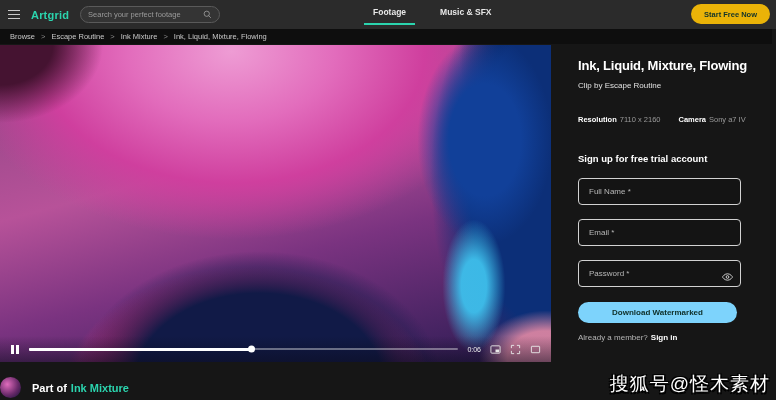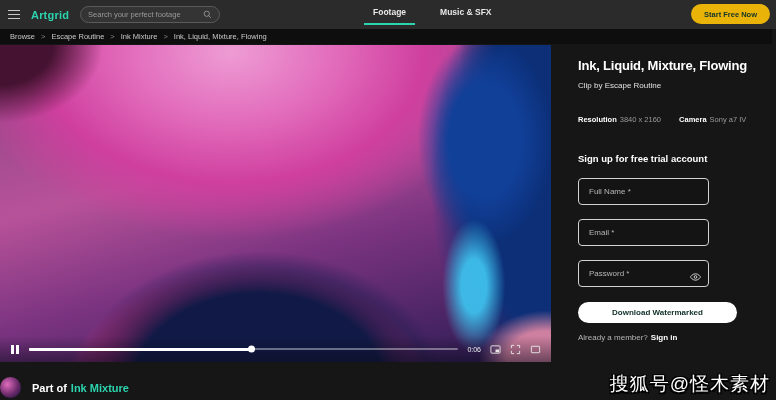--- a/index.html
+++ b/index.html
@@ -60,27 +60,27 @@
   .ctl-icon { width: 11px; height: 11px; cursor: pointer; display: flex; align-items: center; }
   .ctl-icon svg { width: 100%; height: 100%; stroke: #e8e8e8; fill: none; stroke-width: 2; }
   
   .panel { position: absolute; left: 578px; top: 58px; width: 176px; }
   .clip-title { font-size: 13px; font-weight: bold; letter-spacing: -.2px; white-space: nowrap; color: #fff; }
   .clip-byline { margin-top: 8px; font-size: 8px; color: #e0e0e0; }
   .details { margin-top: 25px; display: flex; gap: 18px; font-size: 7.5px; }
   .details .lbl { font-weight: bold; color: #fff; }
   .details .val { color: #9a9a9a; margin-left: 3px; }
   .signup-heading { margin-top: 29px; font-size: 9.5px; font-weight: bold; color: #fff; }
-  .field { position: relative; margin-top: 14px; width: 131px; }
+  .field { position: relative; margin-top: 14px; width: 163px; }
   .field input { width: 100%; height: 27px; background: #141414; border: 1px solid #d2d2d2; border-radius: 4px;
                  padding: 0 10px; color: #eee; font-size: 8px; outline: none; font-family: inherit; }
   .field input::placeholder { color: #b8b8b8; }
   .eye { position: absolute; right: 8px; top: 50%; transform: translateY(-50%); width: 11px; height: 11px; cursor: pointer; }
   .eye svg { width: 100%; height: 100%; stroke: #dcdcdc; fill: none; stroke-width: 2; }
-  .submit { margin-top: 15px; width: 159px; height: 21px; border: none; border-radius: 11px; background: #ffffff;
+  .submit { margin-top: 15px; width: 159px; height: 21px; border: none; border-radius: 11px; background: #7dd3fc;
             color: #0e2e27; font-size: 8px; font-weight: bold; cursor: pointer; font-family: inherit; }
   .signin-row { margin-top: 10px; font-size: 8px; color: #b5b5b5; }
   .signin-link { color: #fff; font-weight: bold; cursor: pointer; margin-left: 3px; }
   
   .footer { position: absolute; left: 0; top: 376px; height: 22px; display: flex; align-items: center; gap: 11px; }
   .avatar { width: 21px; height: 21px; border-radius: 50%; cursor: pointer;
             background: radial-gradient(circle at 35% 35%, #e06cbc, #6a2a6a 55%, #241440 90%); }
   .partof { font-size: 11px; font-weight: bold; color: #fff; }
   .collection { font-size: 11px; font-weight: bold; color: #2bd4ae; cursor: pointer; margin-left: 4px; }
   
@@ -158,21 +158,21 @@
         </svg>
     </span>
   </div>
 </div>
 
 <div class="panel">
   <div class="clip-title">Ink, Liquid, Mixture, Flowing</div>
   <div class="clip-byline">Clip by Escape Routine</div>
   <div class="details">
     <div>
-      <span class="lbl">Resolution</span><span class="val">3840 x 2160</span>
+      <span class="lbl">Resolution</span><span class="val">7110 x 2160</span>
     </div>
     <div>
       <span class="lbl">Camera</span><span class="val">Sony a7 IV</span>
     </div>
   </div>
   <div class="signup-heading">Sign up for free trial account</div>
   <div class="field">
     <input type="text" placeholder="Full Name *" style="">
   </div>
   <div class="field">

